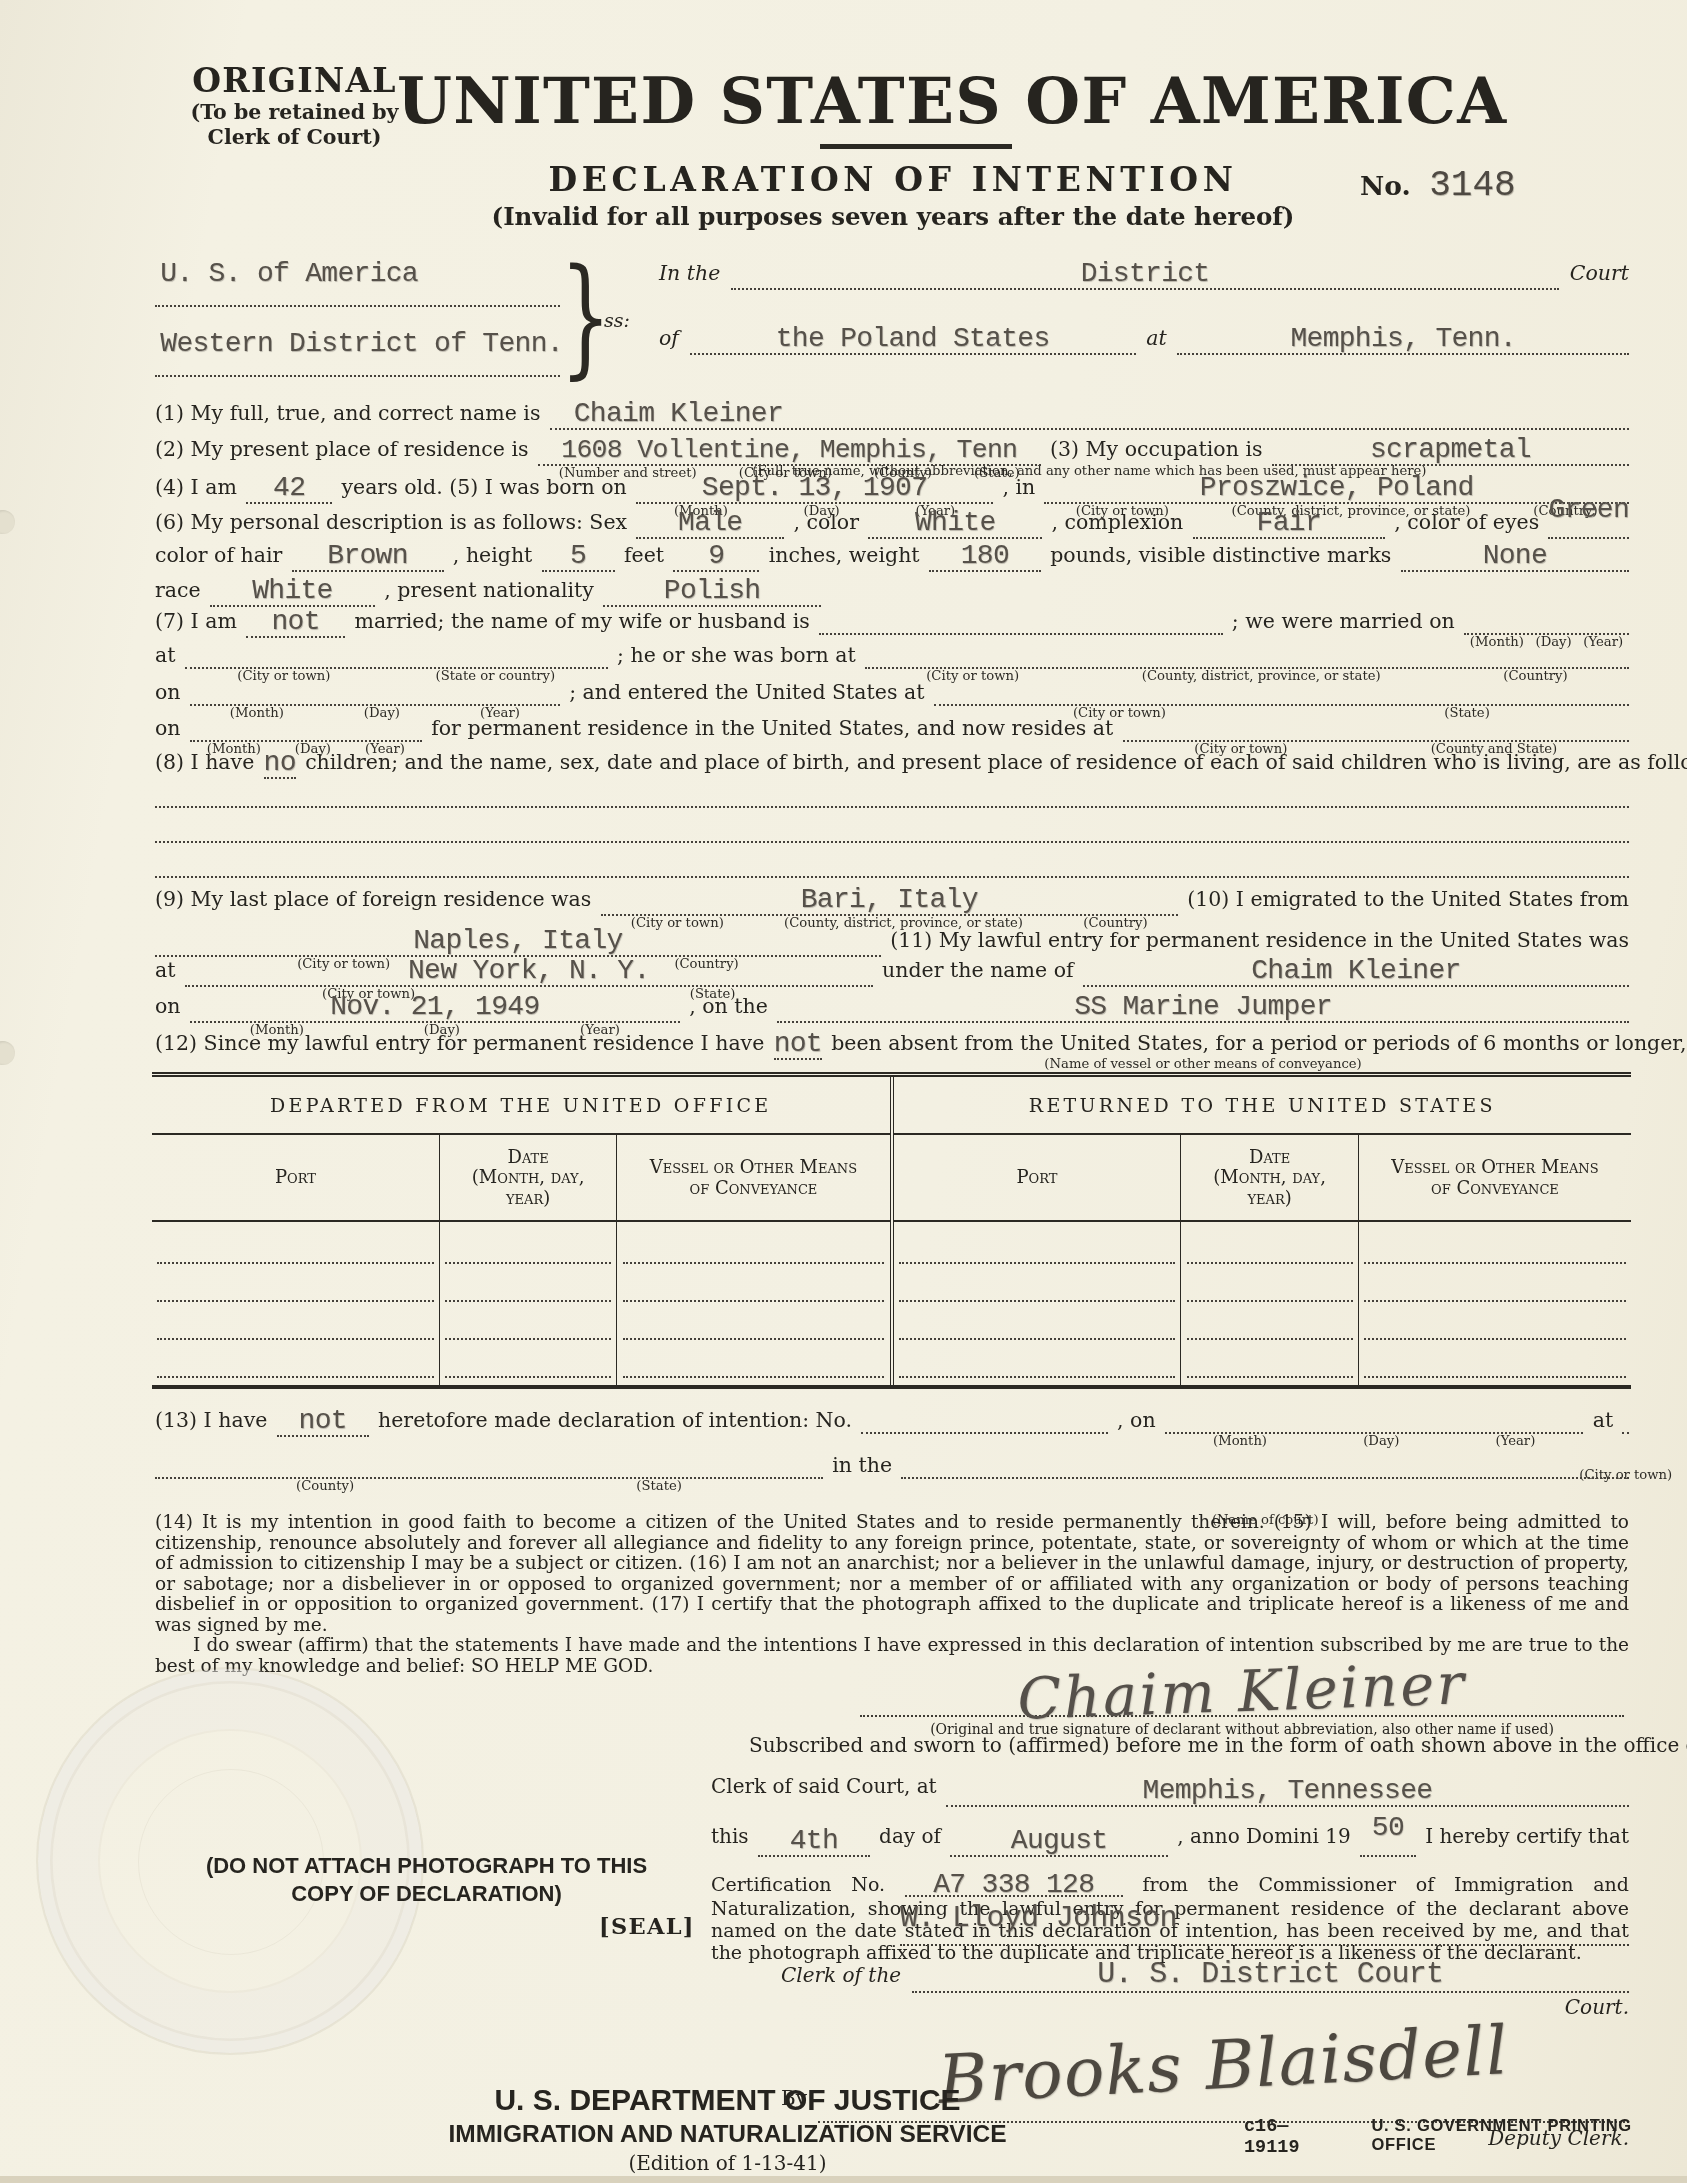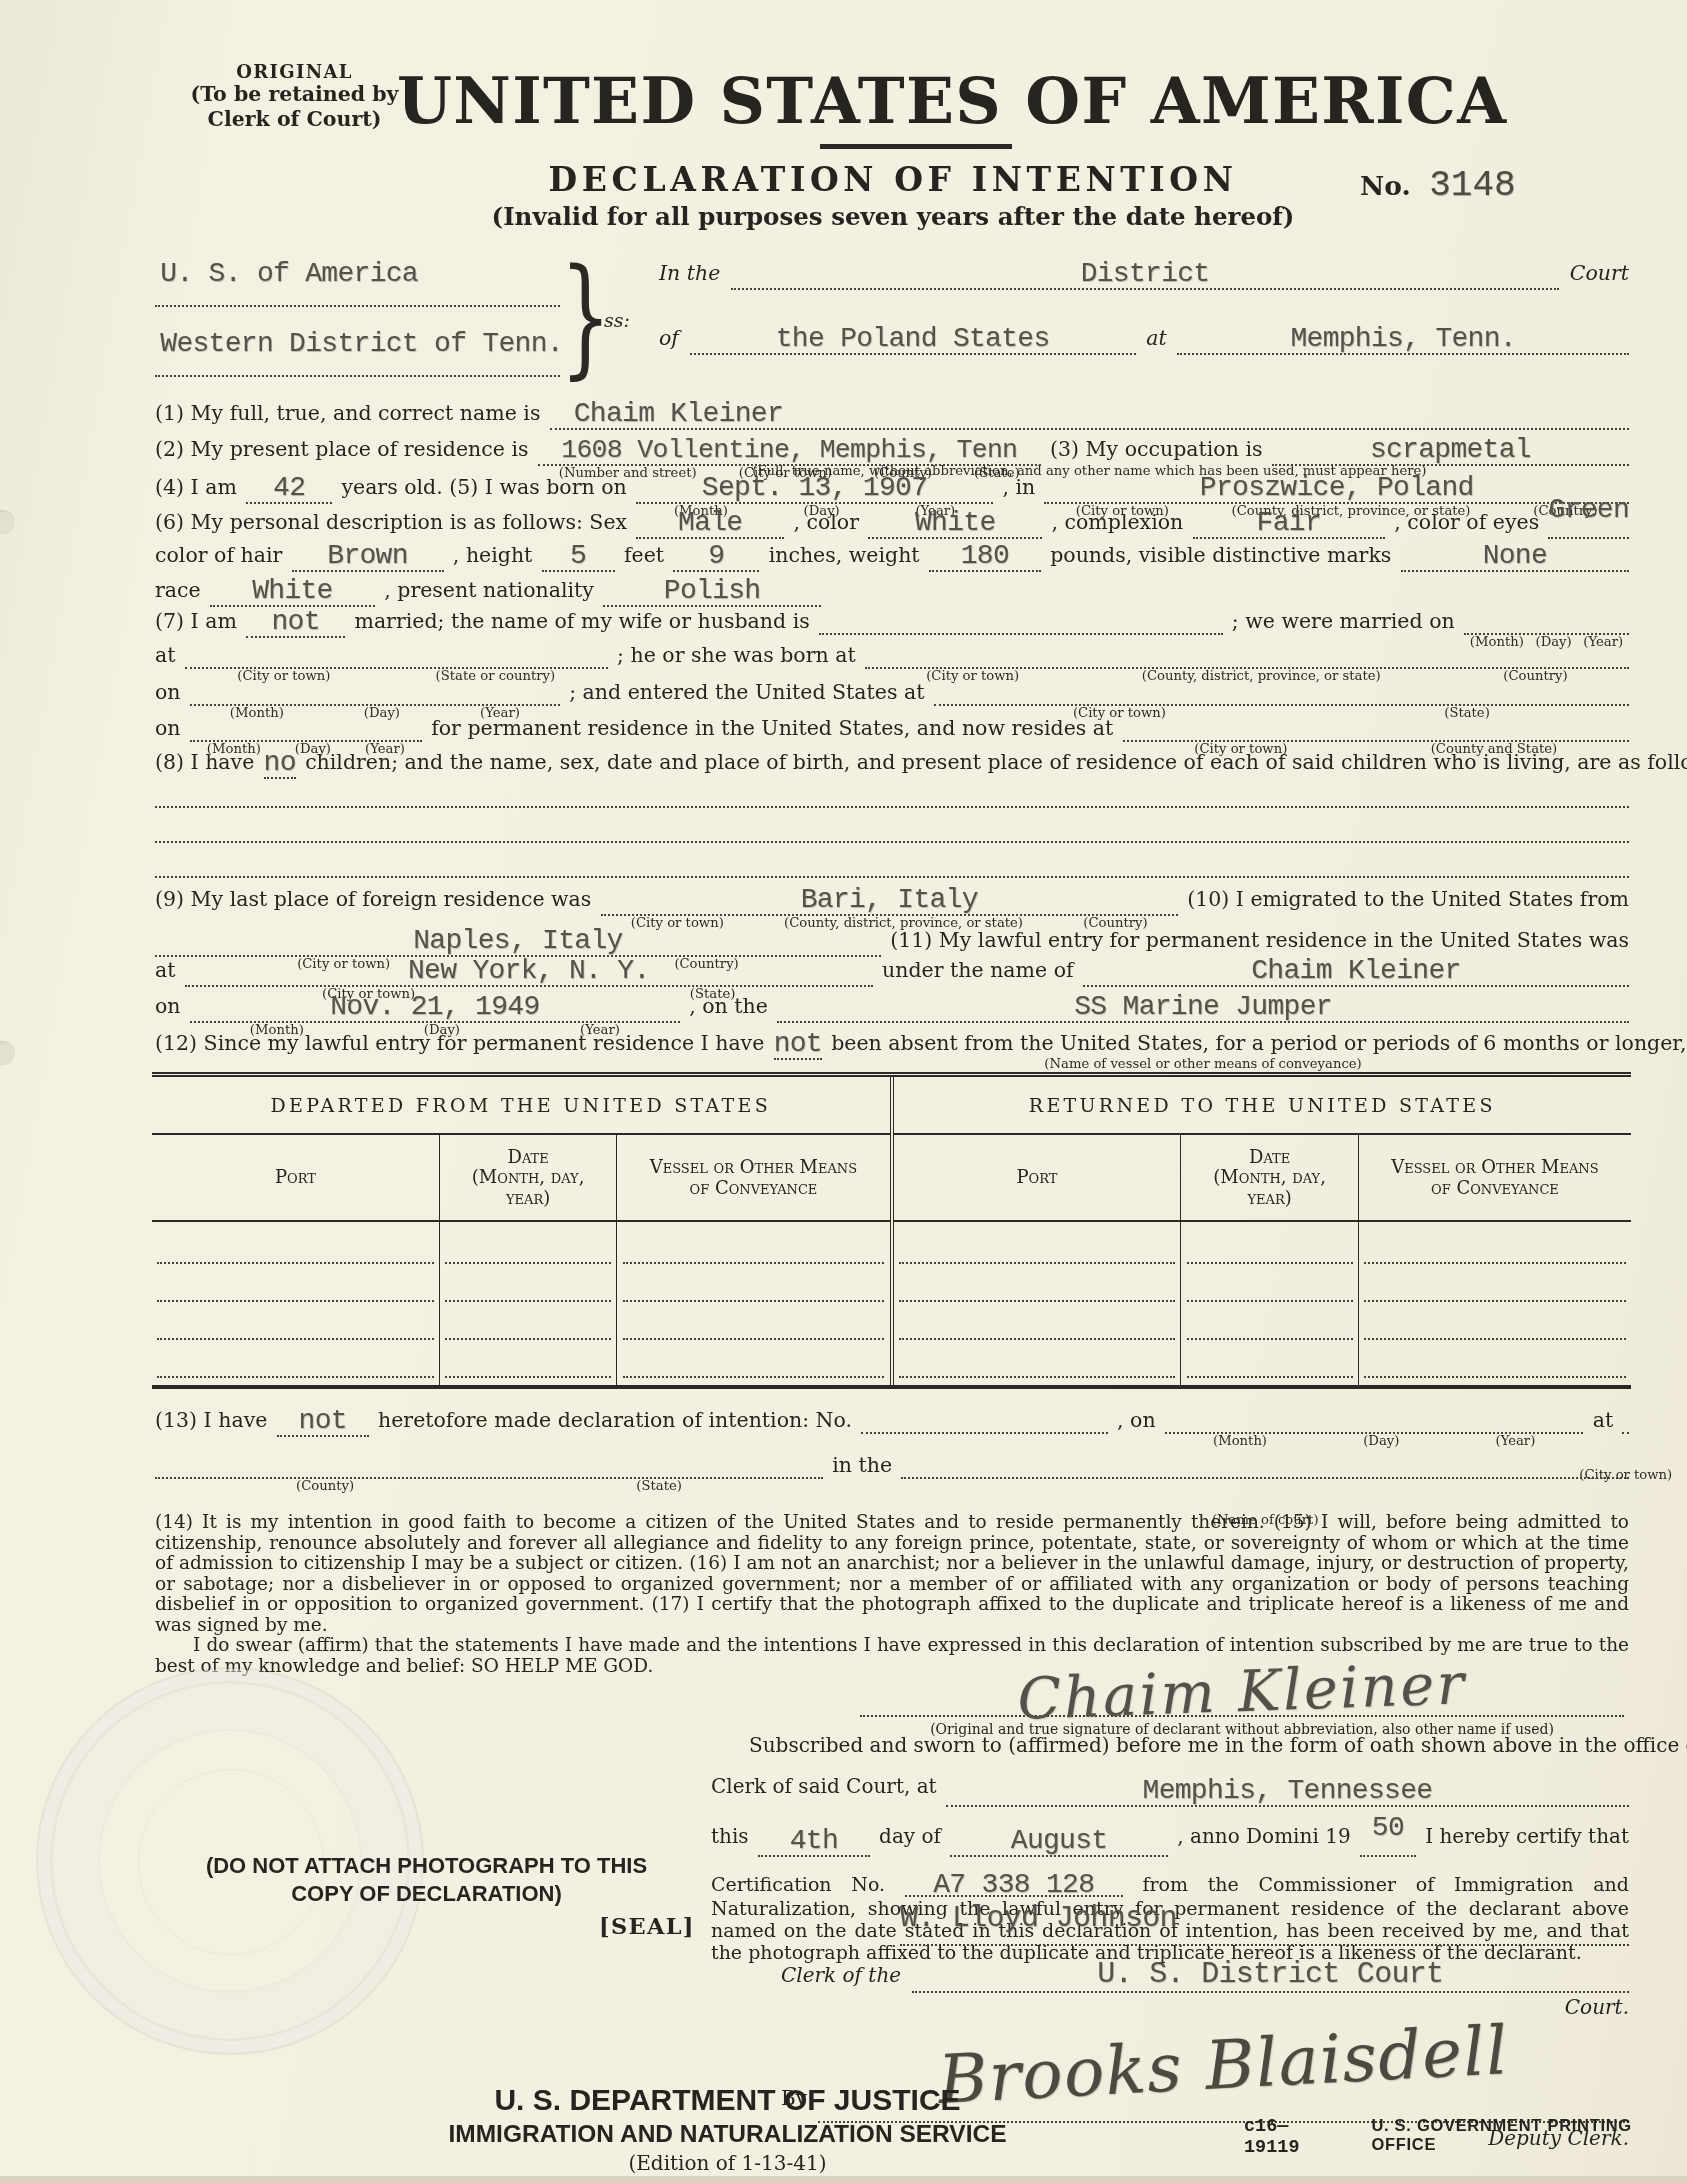--- a/index.html
+++ b/index.html
@@ -19,21 +19,21 @@
   .val { font-family:"Liberation Mono", monospace; font-size:28px; letter-spacing:-0.7px;
          color:#56514a; white-space:nowrap; text-shadow:0.7px 0.7px 0.7px rgba(86,81,74,.35);
          position:relative; top:0.7px; display:inline-block; }
   .val.sm { font-size:26.5px; }
   .subs { position:absolute; top:100%; left:0; width:100%; display:flex; justify-content:space-around;
           font-size:13.2px; color:#2c2a25; font-family:"DejaVu Serif",serif; margin-top:1.3px; white-space:nowrap; }
   .subs.single { justify-content:center;margin-top:35px; }
   .blankrule { position:absolute; left:155px; right:58px; border-bottom:2px dotted #44403a; height:0; }
   
   .orig-block { position:absolute; left:172px; top:61px; width:245px; text-align:center; font-weight:bold; }
-  .orig-title { font-size:18px; letter-spacing:1.3px; }
+  .orig-title { font-size:33px; letter-spacing:1.3px; }
   .orig-note { font-size:20.5px; line-height:24.5px; }
   .country-title { position:absolute; left:397px; width:992px; top:64px; text-align:left;
                    font-size:63px; font-weight:bold; letter-spacing:1.3px; white-space:nowrap; }
   .title-rule { position:absolute; left:820px; top:144px; width:192px; height:5.3px; background:#2b2923; }
   .decl-title { position:absolute; left:397px; width:992px; top:160px; text-align:center;
                 font-size:33px; font-weight:bold; letter-spacing:4.6px; white-space:nowrap; }
   .decl-sub { position:absolute; left:397px; width:992px; top:202px; text-align:center;
               font-size:24.5px; font-weight:bold; white-space:nowrap; }
   .no-block { position:absolute; left:1360px; top:165px; display:flex; align-items:baseline; gap:18.5px; }
   .no-lbl { font-size:26.5px; font-weight:bold;text-align:center; }
@@ -371,21 +371,21 @@
   </div>
 
   <div class="fline" style="top:1027px">
     <span class="lbl">(12) Since my lawful entry for permanent residence I have</span>
     <span class="fld" style="width:106px"><span class="val">not</span></span>
     <span class="lbl">been absent from the United States, for a period or periods  of 6 months or longer, as follows:</span>
   </div>
 
   <div class="tablewrap">
     <div class="thalf">
-      <div class="ttitle">DEPARTED FROM THE UNITED STATES</div>
+      <div class="ttitle">DEPARTED FROM THE UNITED OFFICE</div>
       <div class="tcols">
         <div class="tcol w-port">
           <div class="tcolhead">
               <span>Port</span>
             </div>
           <div class="rline first"></div>
             <div class="rline"></div>
             <div class="rline"></div>
             <div class="rline"></div>
         </div>

